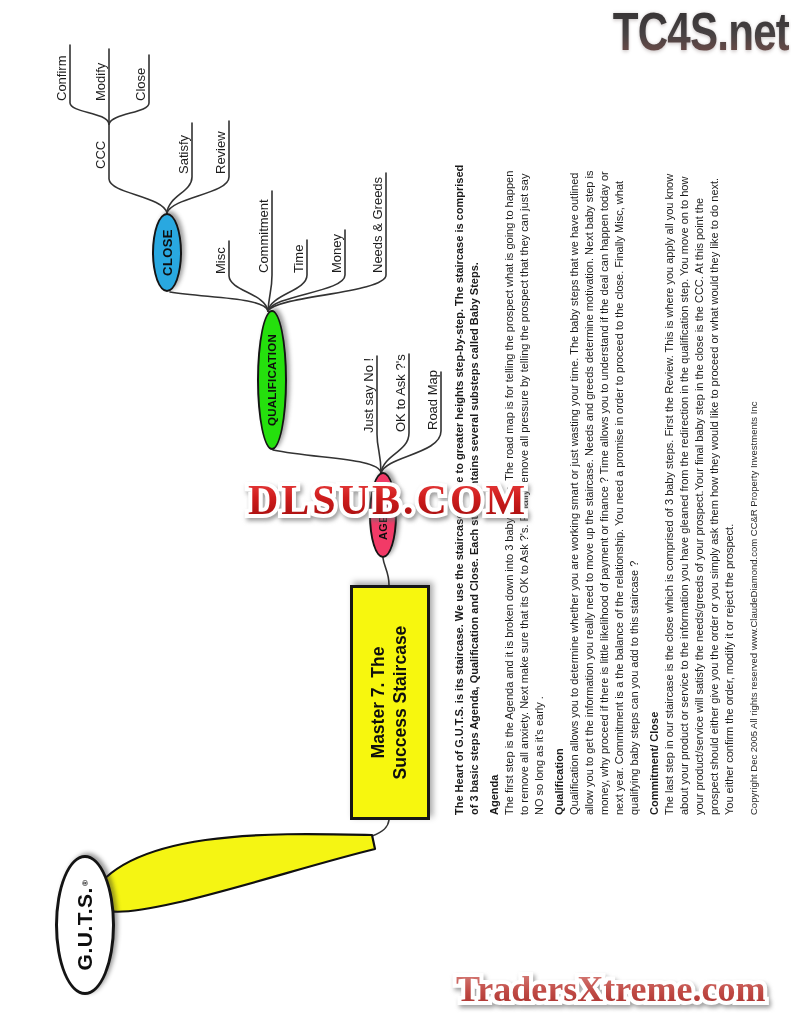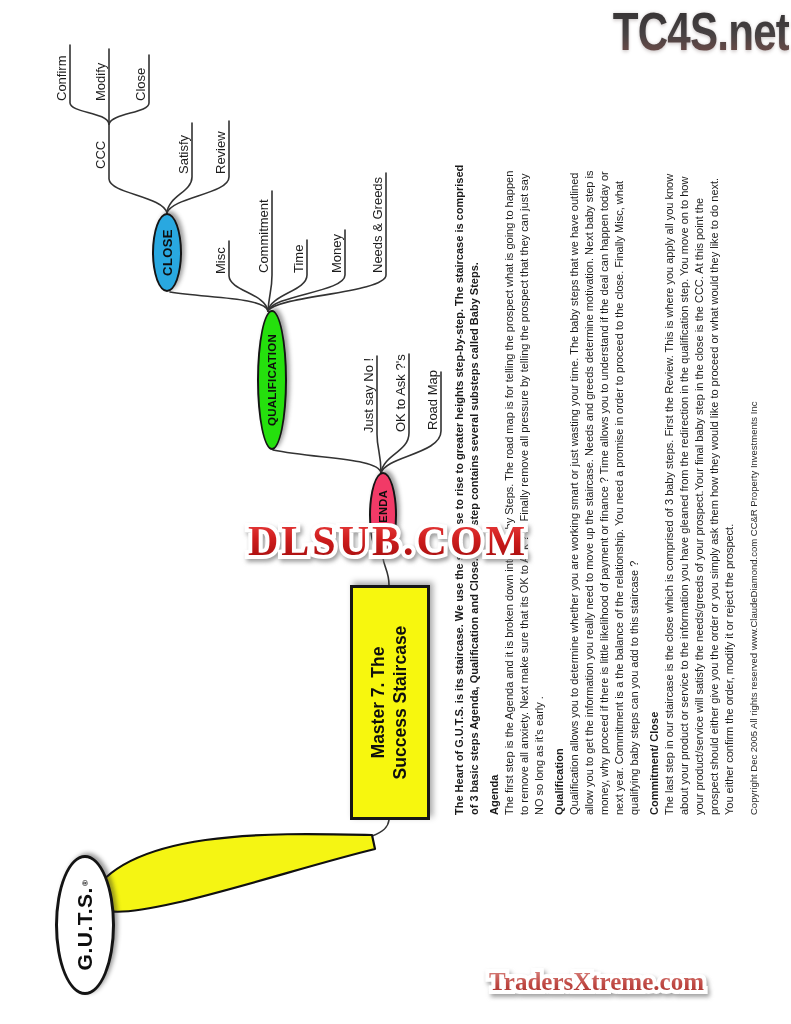--- a/index.html
+++ b/index.html
@@ -35,23 +35,23 @@
   #article .ln{font-size:11px;line-height:15px;white-space:nowrap;}
   #article .b{font-weight:bold;}
   #article .hd{font-weight:bold;margin-top:5px;}
   #article .copy{font-size:9.5px;margin-top:9px;color:#2a2a2a;}
 
   
   .wm{position:absolute;font-family:"Liberation Serif",serif;font-weight:bold;white-space:nowrap;}
   .wm .back{position:relative;color:#fff;-webkit-text-stroke:8px #ffffff;
             filter:drop-shadow(2px 3px 2px rgba(110,110,110,.65));}
   .wm .front{position:absolute;left:0;top:0;-webkit-background-clip:text;background-clip:text;color:transparent;}
-  #dlsub{left:248px;top:476px;font-size:42px;letter-spacing:3px;margin-top:41px;}
+  #dlsub{left:248px;top:476px;font-size:42px;letter-spacing:3px;}
   #dlsub .front{background-image:linear-gradient(180deg,#ee4646 0%,#cf1d1d 45%,#9d0b0b 100%);}
-  #traders{left:489px;top:968px;font-size:25px;letter-spacing:0px;}
+  #traders{left:456px;top:968px;font-size:36px;letter-spacing:0px;}
   #traders .front{background-image:linear-gradient(180deg,#da8a85 0%,#c14b46 55%,#a52c28 100%);}
   #tc4s{position:absolute;right:2px;top:0px;font-family:"Liberation Sans",sans-serif;
         font-weight:bold;font-size:54px;letter-spacing:-1px;transform:scaleX(.78);
         transform-origin:100% 0;background-image:linear-gradient(180deg,#2f2d2e 0%,#474243 55%,#7c4f49 100%);
         -webkit-background-clip:text;background-clip:text;color:transparent;
         filter:drop-shadow(0 1px 2px rgba(80,60,60,.35));}
 </style>
 </head>
 <body>
 

